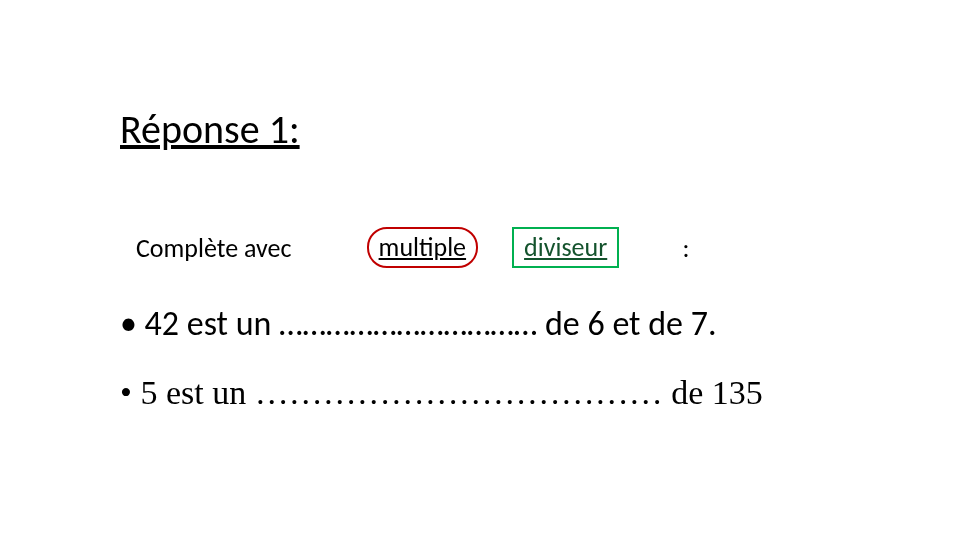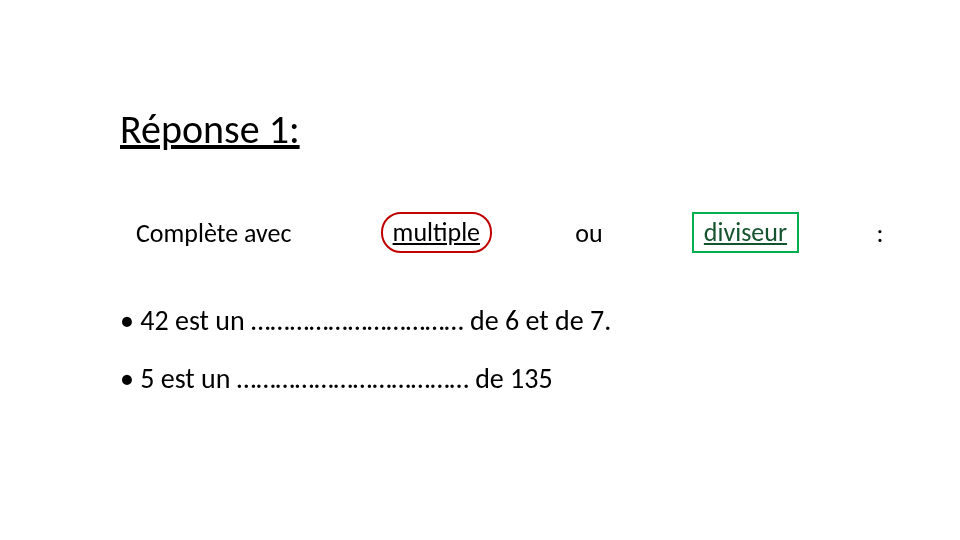--- a/index.html
+++ b/index.html
@@ -17,24 +17,24 @@
       left: 72px;
       top: 57px;
       font-size: 40px;
       font-weight: 400;
       text-decoration: underline;
       color: #000;
     }
     .instr-row {
       position: absolute;
       left: 72px;
-      top: 148px;
+      top: 163px;
       display: flex;
       align-items: center;
-      gap: 16px;
+      gap: 2px;
       font-size: 26px;
     }
     .instr-pre {
       white-space: pre;
     }
     .word-box {
       border: 2px solid;
       padding: 1px 10px 1px 10px;
       text-decoration: underline;
       display: inline-block;
@@ -51,32 +51,31 @@
     }
     .ou {
       white-space: pre;
     }
     .colon {
       white-space: pre;
     }
     .bullet {
       position: absolute;
       left: 72px;
-      font-size: 28px;
+      font-size: 34px;
     }
     .b1 { top: 255px; }
-    .b2 { top: 313px; }
+    .b2 { top: 326px; font-family: Liberation Serif, serif; }
   </style>
 </head>
 <body>
 
 <div class="heading">Réponse 1:</div>
 
 <div class="instr-row">
   <span class="instr-pre">Complète avec       </span>
   <span class="word-box box-red">multiple</span>
-  <span class="ou">      ou       </span>
   <span class="word-box box-green">diviseur</span>
   <span class="colon">     :</span>
 </div>
 
 <div class="bullet b1">• 42 est un …………………………… de 6 et de 7.</div>
 <div class="bullet b2">• 5 est un ……………………………… de 135</div>
 
 </body></html>

